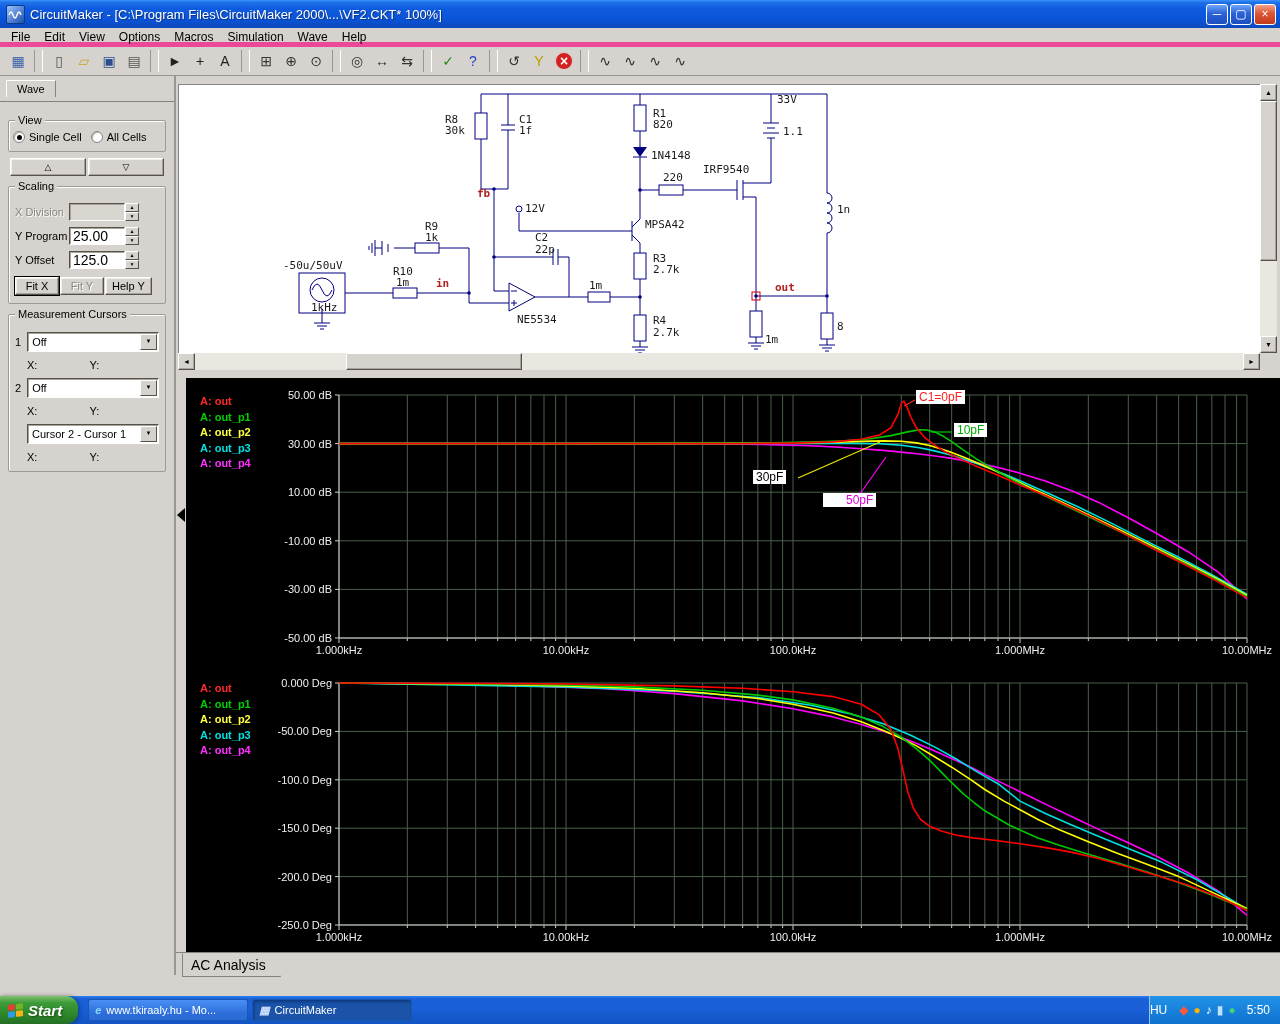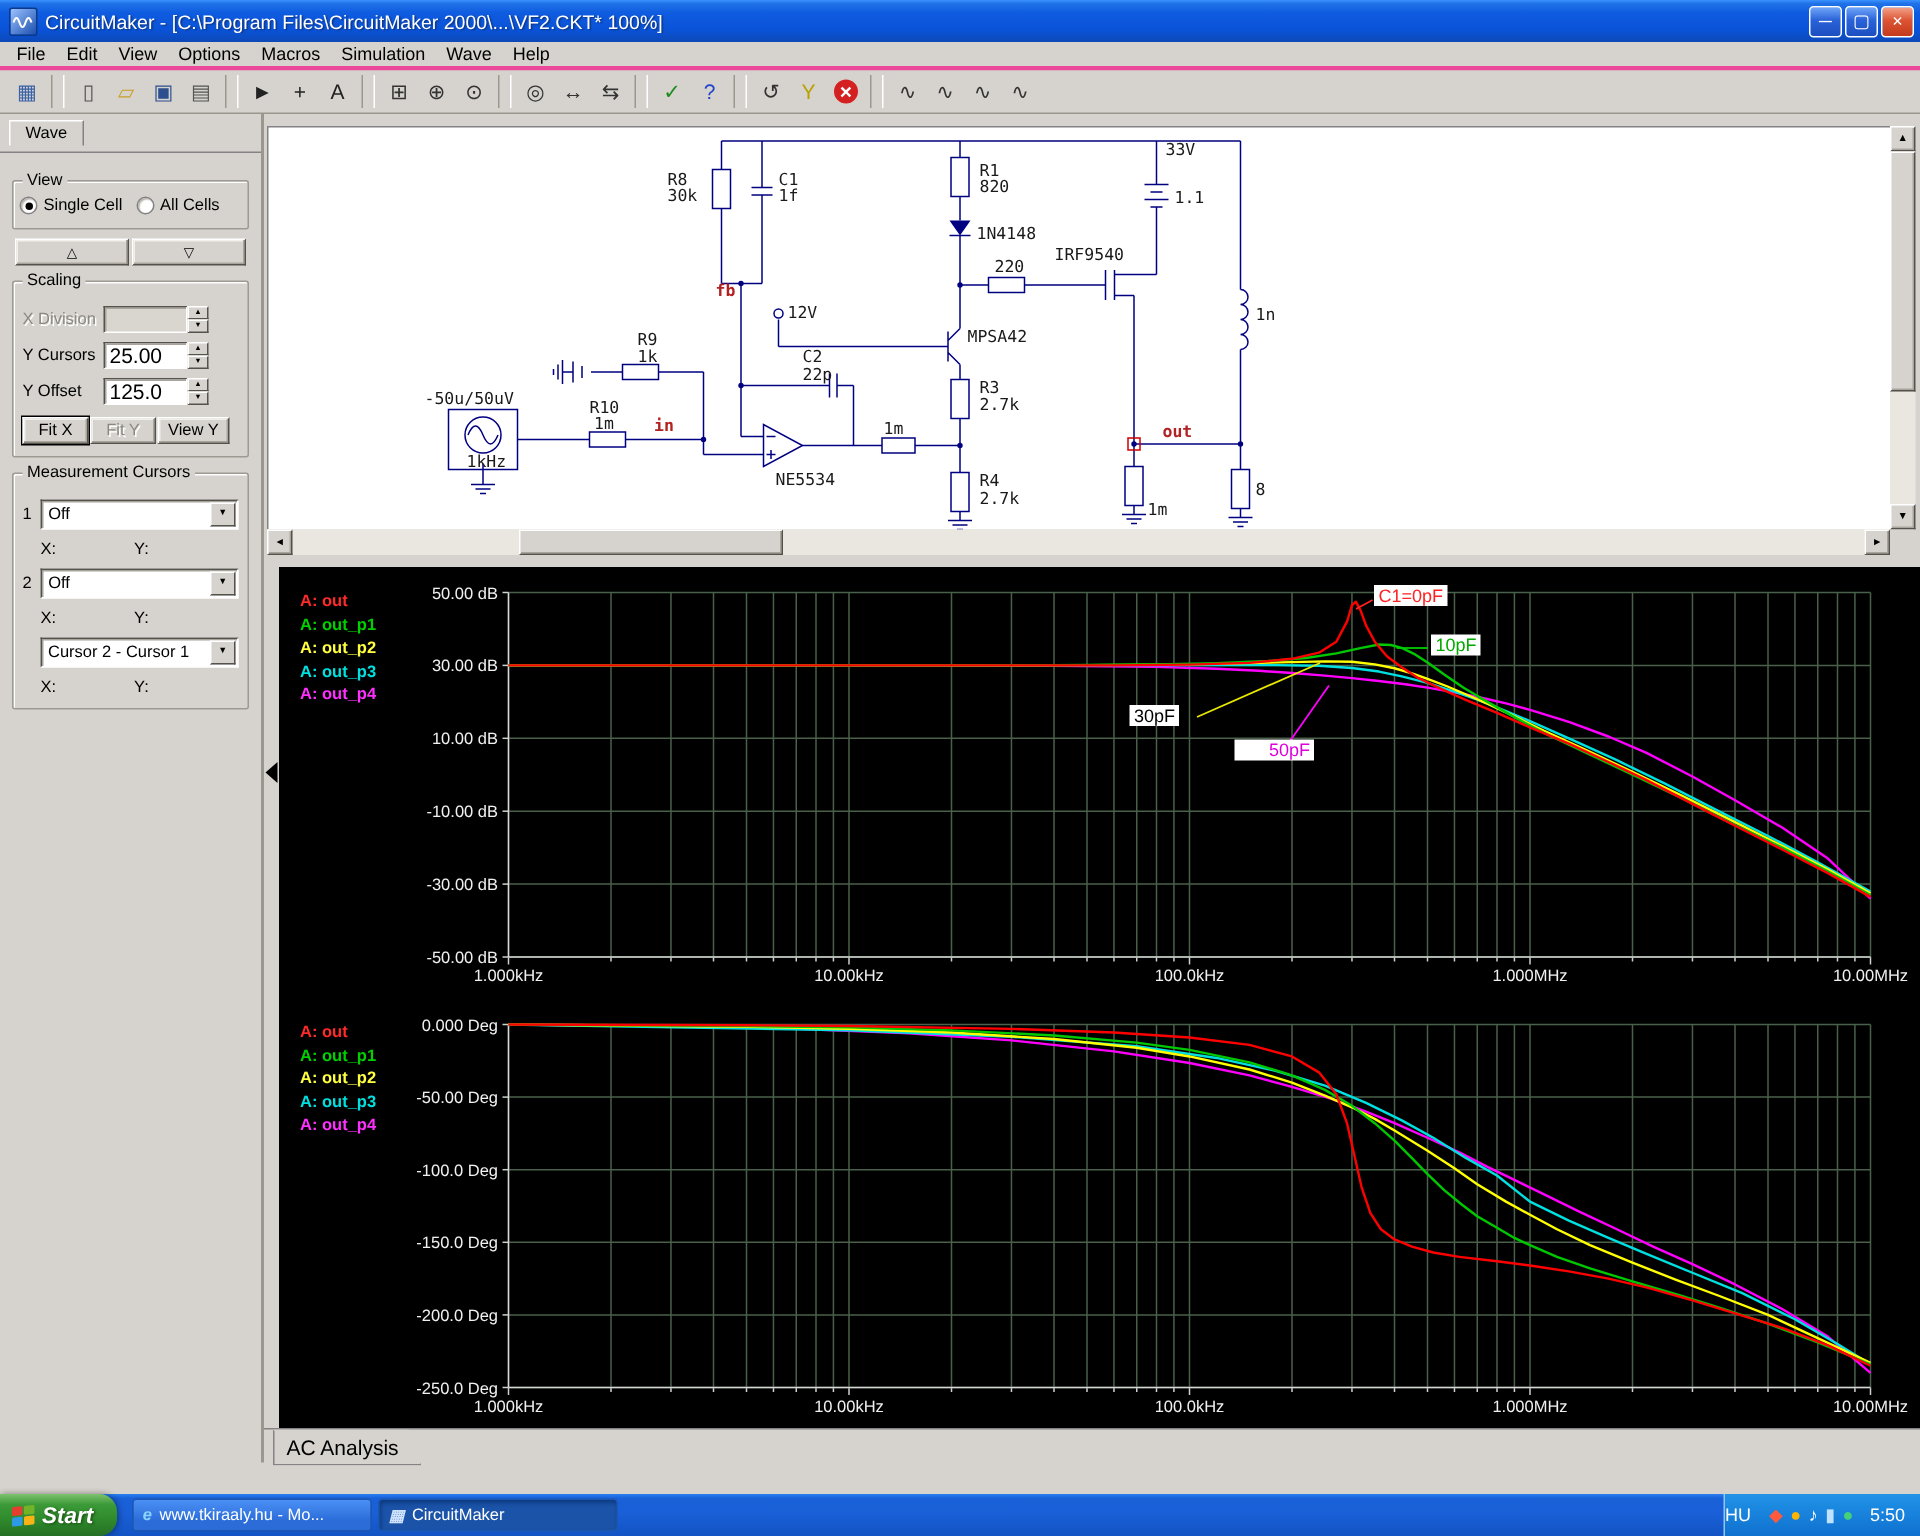--- a/index.html
+++ b/index.html
@@ -16,21 +16,21 @@
   .title-text{color:#fff;font-weight:normal;font-size:13px;text-shadow:1px 1px 1px #10337a;flex:1;
     white-space:nowrap;overflow:hidden;}
   .win-controls{display:flex;gap:2px;}
   .win-btn{width:22px;height:21px;border-radius:3px;border:1px solid #fff;
     color:#fff;font-size:12px;line-height:18px;text-align:center;padding:0;cursor:default;
     background:linear-gradient(180deg,#6ea5f8,#2a62d8 45%,#1c4fc0);}
   .win-btn.close{background:linear-gradient(180deg,#f2a188,#dd5435 45%,#c43a1c);}
 
   
   .menubar{position:absolute;left:0;top:28px;width:1280px;height:19px;background:#d6d3ce;
-    border-bottom:3px solid #ec4899;display:flex;align-items:center;padding-left:4px;box-sizing:border-box;}
+    border-bottom:5px solid #ec4899;display:flex;padding-left:4px;box-sizing:border-box;}
   .menu-item{padding:2px 7px;font-size:12px;}
   .toolbar{position:absolute;left:0;top:47px;width:1280px;height:29px;background:#d6d3ce;
     border-bottom:1px solid #9a978f;display:flex;align-items:center;padding-left:6px;box-sizing:border-box;gap:1px;}
   .tb-btn{width:24px;height:24px;background:#d6d3ce;border:1px solid #d6d3ce;border-radius:0;
     font-size:14px;line-height:22px;text-align:center;padding:0;}
   .tb-btn.tb-stop{border-radius:50%;width:18px;height:18px;margin:0 3px;line-height:16px;font-weight:bold;}
   .tb-sep{width:7px;height:22px;border-left:1px solid #9a978f;border-right:1px solid #fff;margin:0 3px;display:inline-block;}
 
   
   .left-panel{position:absolute;left:0;top:76px;width:176px;height:899px;background:#d6d3ce;
@@ -206,39 +206,39 @@
       <span class="gbox-title">Scaling</span>
       <div class="srow disabled">
         <span class="slabel">X Division</span>
         <input class="sinput" disabled="" value="" style="">
         <span class="spinner">
           <button class="spin-btn">▲</button>
           <button class="spin-btn">▼</button>
         </span>
       </div>
       <div class="srow">
-        <span class="slabel">Y Cursors</span>
+        <span class="slabel">Y Program</span>
         <input class="sinput" value="25.00" style="">
         <span class="spinner">
           <button class="spin-btn">▲</button>
           <button class="spin-btn">▼</button>
         </span>
       </div>
       <div class="srow">
         <span class="slabel">Y Offset</span>
         <input class="sinput" value="125.0" style="">
         <span class="spinner">
           <button class="spin-btn">▲</button>
           <button class="spin-btn">▼</button>
         </span>
       </div>
       <div class="btnrow">
         <button class="btn3d fitbtn default">Fit X</button>
         <button class="btn3d fitbtn disabled-text">Fit Y</button>
-        <button class="btn3d fitbtn">View Y</button>
+        <button class="btn3d fitbtn">Help Y</button>
       </div>
     </div>
 
     <div class="gbox">
       <span class="gbox-title">Measurement Cursors</span>
       <div class="crow">
         <span>1</span>
         <span class="combo">
           <span class="combo-text">Off</span>
           <span class="combo-btn">▼</span>

